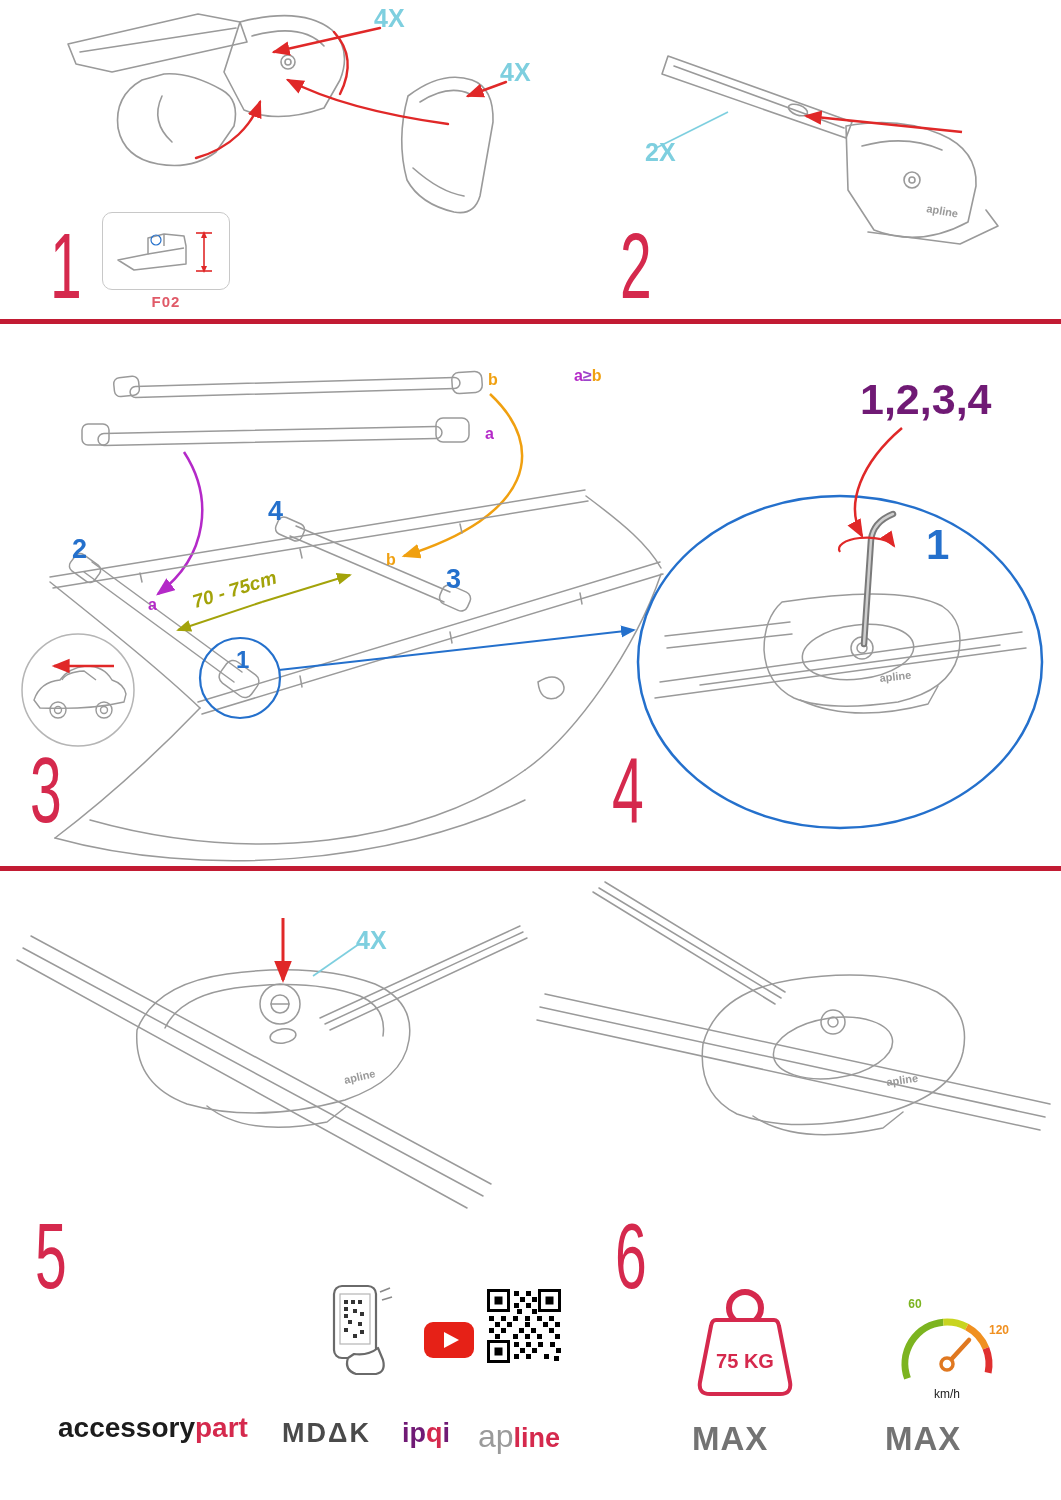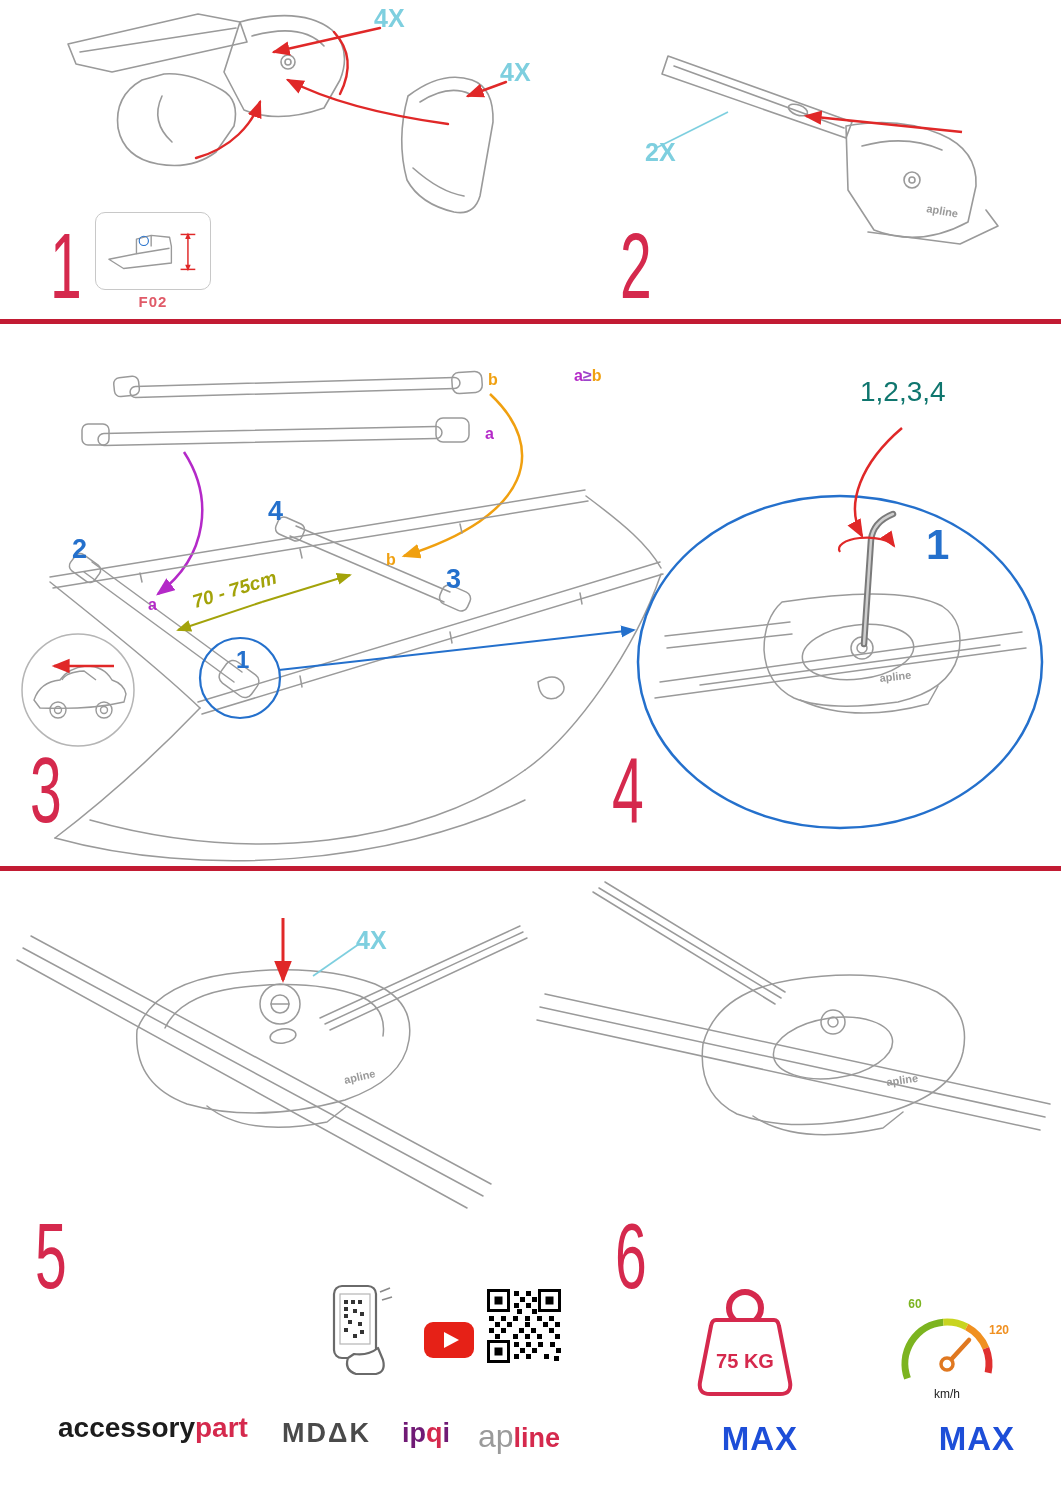--- a/index.html
+++ b/index.html
@@ -6,40 +6,40 @@
   html,body{background:#fff}
   body{font-family:"Liberation Sans",sans-serif;}
   .page{position:relative;width:1061px;height:1500px;background:#fff;overflow:hidden}
   .abs{position:absolute}
   .stepnum{color:#d5294d;font-size:92px;line-height:.88;font-weight:400;
            transform:scaleX(.62);transform-origin:left top;letter-spacing:-3px}
   .qty{color:#7ecfdf;font-weight:700;font-size:25px;line-height:1}
   .divider{position:absolute;left:0;width:1061px;height:5px;background:#c21b33}
   .bluenum{color:#2470cc;font-weight:700;font-size:27px;line-height:1}
   .bluenum.small{font-size:24px}
-  .seq{color:#0f766e;font-weight:400;font-size:28px;line-height:1}
+  .seq{color:#701a75;font-weight:700;font-size:43px;line-height:1}
   .first{color:#2470cc;font-weight:700;font-size:42px;line-height:1}
   .mk{font-weight:700;font-size:16px;line-height:1}
   .purple{color:#b429c8}
   .orange{color:#f0a010}
   .formula{font-size:16px;font-weight:700;line-height:1}
   .distance{color:#a3a30a;font-size:19px;font-weight:700;font-style:italic;
             transform:rotate(-17deg);transform-origin:left top;white-space:nowrap}
   .pwrap{display:flex;flex-direction:column;align-items:center}
   .pbox{border:1.5px solid #c8c8c8;border-radius:10px;background:#fff;
         display:flex;align-items:center;justify-content:center;width:100%}
   .plabel{color:#e05a68;font-weight:700;font-size:15px;margin-top:3px;letter-spacing:1px}
   .models{color:#34347e;font-weight:700;font-size:33px;letter-spacing:1px;line-height:1}
   .brandrow{font-size:28px;font-weight:700;line-height:1;white-space:nowrap}
   .b-acc{color:#1c1c1c}.b-part{color:#d5294d}
   .b-mdak{color:#4a4a4a;font-size:27px;font-weight:700;letter-spacing:2px}
   .b-gray{color:#701a75;font-size:27px;font-weight:700}
   .b-red{color:#d5294d;font-size:27px;font-weight:700}
   .b-ap{color:#9a9a9a;font-size:32px;font-weight:400}
-  .max{font-size:33px;font-weight:700;color:#1d4ed8;text-align:right;letter-spacing:1px}
+  .max{font-size:33px;font-weight:700;color:#737373;text-align:left;letter-spacing:1px}
   svg{display:block}
   svg text.tiny{font-family:"Liberation Sans",sans-serif;font-size:11px;font-weight:700;fill:#9a9a9a}
   svg text.wt{font-family:"Liberation Sans",sans-serif;font-size:20px;font-weight:700;fill:#d5294d}
   svg text.g60{font-family:"Liberation Sans",sans-serif;font-size:12px;font-weight:700;fill:#7cb420}
   svg text.g120{font-family:"Liberation Sans",sans-serif;font-size:12px;font-weight:700;fill:#f09020}
   svg text.gkmh{font-family:"Liberation Sans",sans-serif;font-size:12px;font-weight:400;fill:#222}
 </style>
 </head>
 <body>
 
@@ -69,21 +69,21 @@
       <path d="M506,82 L468,96" marker-end="url(#m1r)"></path>
       <path d="M448,124 C390,116 330,102 288,80" marker-end="url(#m1r)"></path>
       <path d="M196,158 C232,148 252,124 260,102" marker-end="url(#m1r)"></path>
       <path d="M334,32 Q358,58 340,94"></path>
     </g>
   </svg>
 
   <div class="abs qty" style="left:374px;top:6px">4X</div>
   <div class="abs qty" style="left:500px;top:60px">4X</div>
 
-  <div class="abs pwrap" style="left:95px;top:212px;width:116px">
+  <div class="abs pwrap" style="left:102px;top:212px;width:128px">
     <div class="pbox" style="height:78px">
       <svg width="124" height="62" viewBox="0 0 124 62">
         <g stroke="#9a9a9a" stroke-width="1.5" fill="none" stroke-linejoin="round">
           <path d="M14,40 L44,34 L44,18 L60,14 L80,16 L82,26 L82,44 L30,50 Z"></path>
           <path d="M44,34 L80,28"></path>
             <path d="M60,14 L60,26"></path>
         </g>
         <circle cx="52" cy="20" r="5" stroke="#2470cc" stroke-width="1.2" fill="none"></circle>
         <g stroke="#e02828" stroke-width="1.6" fill="#e02828">
           <line x1="100" y1="16" x2="100" y2="48"></line>

